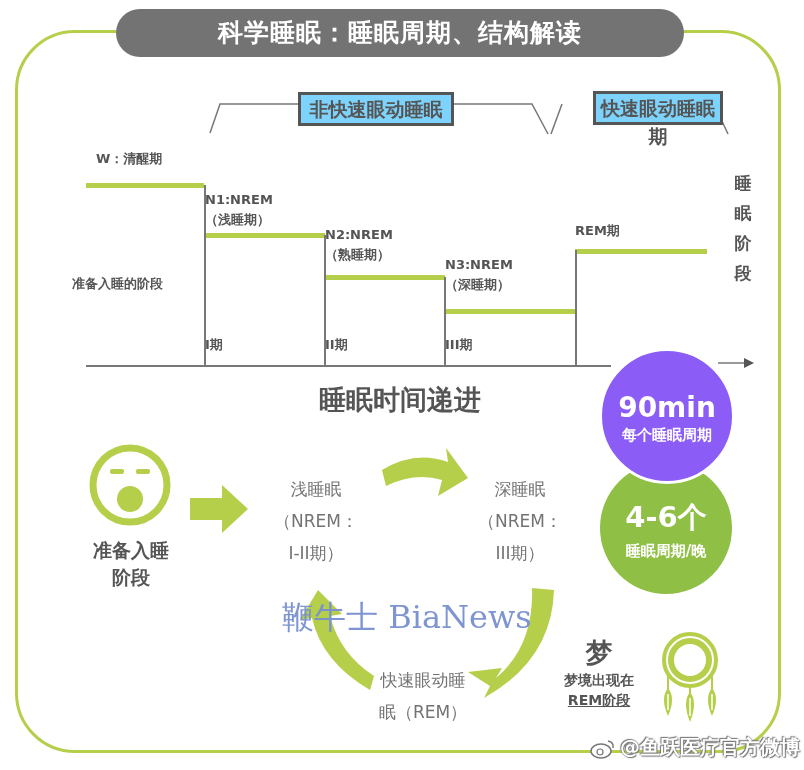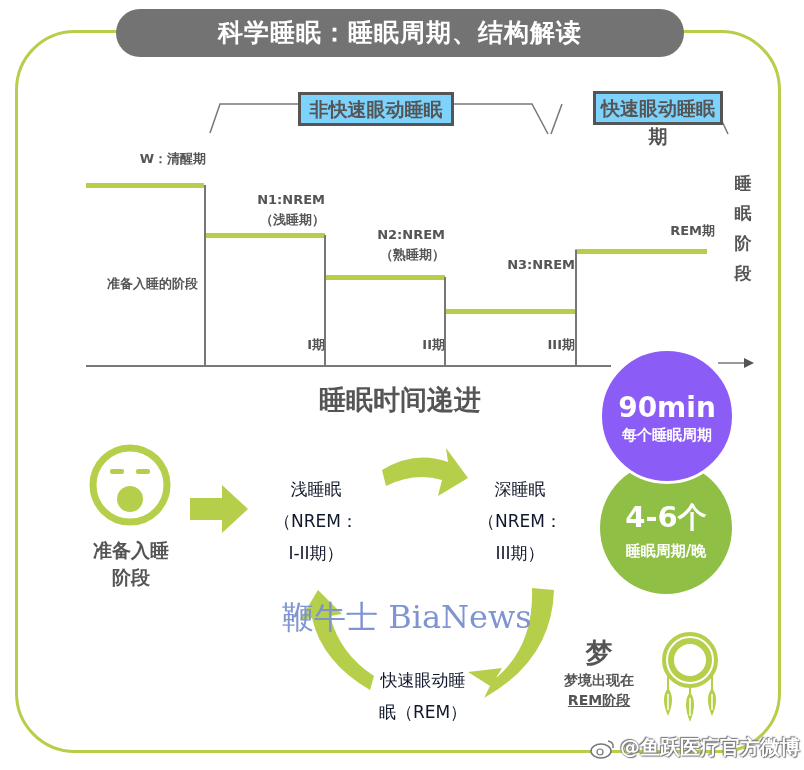--- a/index.html
+++ b/index.html
@@ -5,27 +5,27 @@
   html, body { margin:0; padding:0; background:#ffffff; }
   body { width:804px; height:770px; position:relative; overflow:hidden;
          font-family:"DejaVu Sans","Liberation Sans",sans-serif; color:#555; }
   .frame { position:absolute; left:15px; top:30px; width:766px; height:723px;
            border:3px solid #b5cf4a; border-radius:60px; box-sizing:border-box; }
   .title-pill { position:absolute; left:116px; top:9px; width:568px; height:48px;
                 background:#737373; border-radius:24px; color:#fff;
                 font-size:25px; font-weight:bold; text-align:center; line-height:48px;
                 letter-spacing:1px; }
   .abs { position:absolute; }
-  .lbl { font-size:13px; font-weight:bold; color:#555; text-align:right; white-space:nowrap; }
+  .lbl { font-size:13px; font-weight:bold; color:#555; text-align:left; white-space:nowrap; }
   .gbar { position:absolute; height:5px; background:#b5cf4a; }
   .vline { position:absolute; width:1.5px; background:#777; }
   .boxlabel { position:absolute; border:3px solid #555; background:#7dd3fc; font-size:19px;
               font-weight:bold; color:#555; text-align:center; box-sizing:border-box; }
   .vert { font-size:17px; font-weight:bold; color:#555; line-height:30px; text-align:center; width:24px; }
-  .cycle-txt { font-size:17px; color:#0f172a; text-align:center; line-height:32px; white-space:nowrap; }
+  .cycle-txt { font-size:17px; color:#737373; text-align:center; line-height:32px; white-space:nowrap; }
   .circle { position:absolute; border-radius:50%; color:#fff; text-align:center; font-weight:bold; }
   .watermark { font-family:"DejaVu Serif","Liberation Serif",serif; font-size:32px; color:#7890cf; opacity:0.95; white-space:nowrap; }
   .weibo { font-size:20px; color:#fff; font-weight:bold; white-space:nowrap;
            text-shadow: 0 0 2px #777, 1px 1px 1px #777, -1px -1px 1px #777; }
 </style>
 </head>
 <body>
 
 <div class="frame"></div>
 <div class="title-pill">科学睡眠：睡眠周期、结构解读</div>
@@ -56,20 +56,21 @@
   <div class="abs lbl" style="left:325px;top:225px;width:120px;line-height:20px;">
     <div>N2:NREM</div>
     <div>（熟睡期）</div>
   </div>
   <div class="gbar" style="left:325px;top:275px;width:120px;"></div>
   <div class="vline" style="left:324px;top:235px;height:131px;"></div>
   <div class="abs lbl" style="left:325px;top:336px;width:120px;">II期</div>
 
   <div class="abs lbl" style="left:445px;top:255px;width:130px;line-height:20px;">
     <div>N3:NREM</div>
+    <div>（深睡期）</div>
   </div>
   <div class="gbar" style="left:445px;top:309px;width:130px;"></div>
   <div class="vline" style="left:444px;top:277px;height:89px;"></div>
   <div class="abs lbl" style="left:445px;top:336px;width:130px;">III期</div>
 
   <div class="abs lbl" style="left:575px;top:222px;width:140px;">REM期</div>
   <div class="gbar" style="left:575px;top:249px;width:132px;"></div>
   <div class="vline" style="left:575px;top:250px;height:116px;"></div>
 
   <div class="abs" style="left:86px;top:365px;width:525px;height:1.5px;background:#777;"></div>

